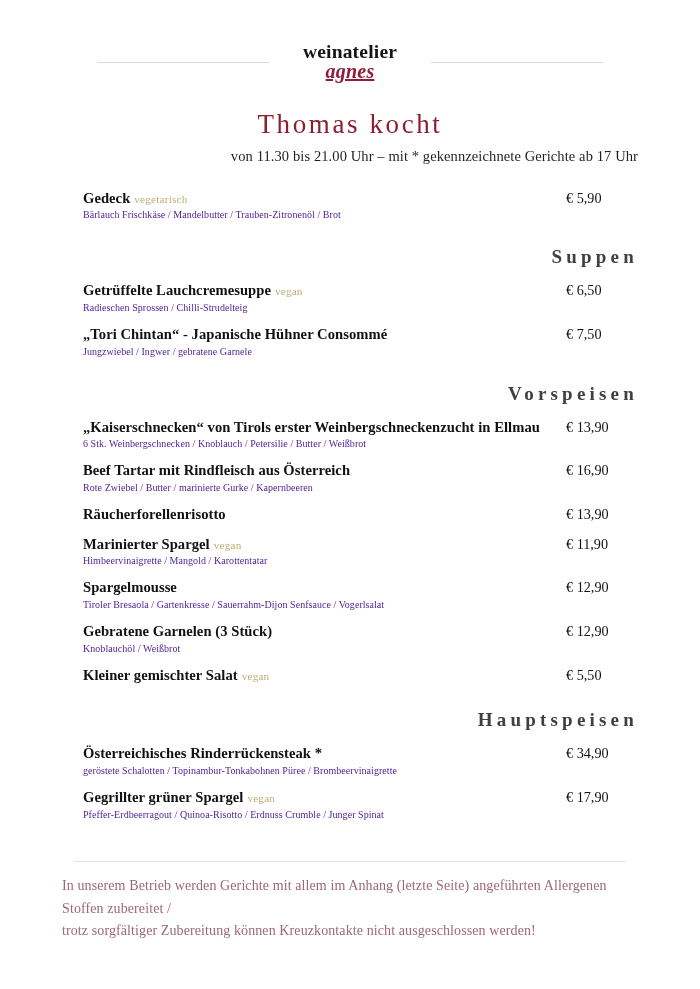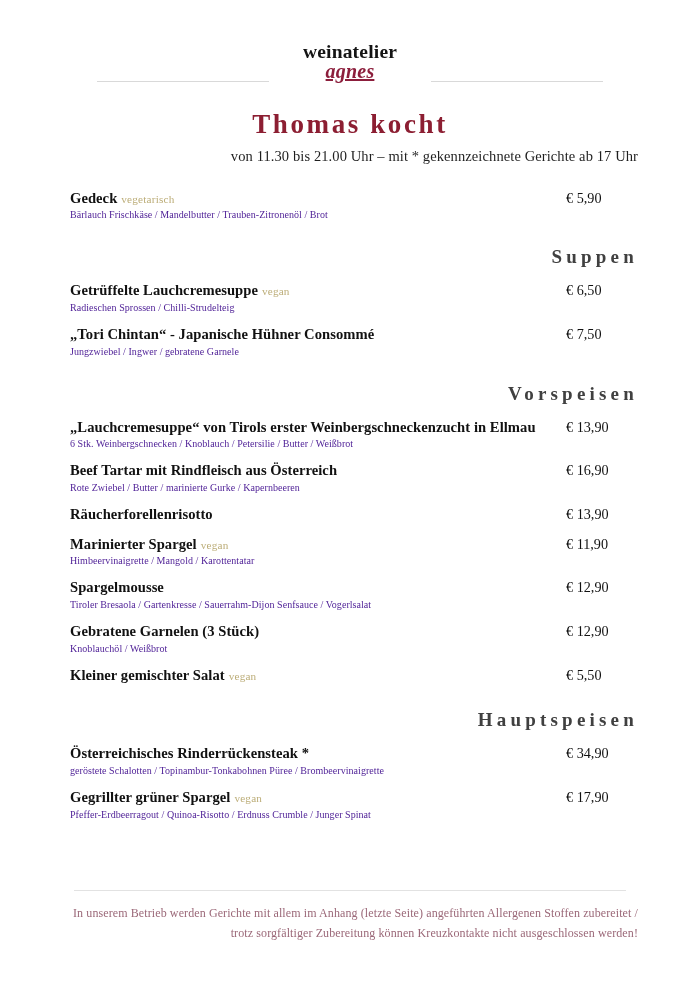--- a/index.html
+++ b/index.html
@@ -21,21 +21,21 @@
     box-sizing: border-box;
     padding: 0 62px;
     display: flex;
     flex-direction: column;
   }
 
   
   .brand-row {
     margin-top: 42px;
     display: flex;
-    align-items: flex-end;
+    align-items: center;
     justify-content: center;
     gap: 12px;
   }
   .brand-rule {
     flex: 1 1 auto;
     height: 1px;
     background: #d9d9d9;
     max-width: 172px;
   }
   .brand-logo {
@@ -59,21 +59,21 @@
     letter-spacing: 0.2px;
     color: #8c1e3c;
     margin-top: -1px;
     text-decoration: underline;
   }
 
   .main-title {
     margin-top: 28px;
     text-align: center;
     font-family: "Liberation Serif", "DejaVu Serif", serif;
-    font-weight: bold;
+    font-weight: normal;
     font-size: 27px;
     letter-spacing: 2.6px;
     color: #8c1e32;
     line-height: 1.1;
   }
   .subtitle {
     margin-top: 8px;
     text-align: right;
     font-size: 14.5px;
     color: #1f1f1f;
@@ -94,21 +94,21 @@
     font-size: 19px;
     letter-spacing: 4.2px;
     color: #404040;
     margin: 25px 0 13px 8px;
     text-align: right;
   }
 
   .item {
     display: flex;
     align-items: flex-start;
-    margin: 0 0 11px 0;
+    margin: 0 0 11px 13px;
     padding-left: 8px;
     justify-content: space-between;
   }
   .item-main {
     flex: 1 1 auto;
     padding-right: 10px;
   }
   .item-title {
     font-weight: bold;
     font-size: 14.6px;
@@ -151,22 +151,22 @@
   }
   .footer-heading {
     text-align: center;
     font-weight: bold;
     font-size: 8px;
     color: #8c3048;
     letter-spacing: 0.15px;
     line-height: 1.5;
   }
   .footer-line {
-    text-align: right;
-    font-size: 12px;
+    text-align: left;
+    font-size: 14px;
     color: #9b6878;
     letter-spacing: 0.1px;
     line-height: 1.62;
   }
 </style>
 </head>
 <body>
 
 <div class="page">
 
@@ -206,21 +206,21 @@
             <div class="item-title"><span>„Tori Chintan“ - Japanische Hühner Consommé</span></div>
             <div class="item-desc">Jungzwiebel / Ingwer / gebratene Garnele</div>
           </div>
           <div class="item-price">€ 7,50</div>
         </div>
       </div>
       <div class="section">
         <div class="section-heading">Vorspeisen</div>
         <div class="item">
           <div class="item-main">
-            <div class="item-title"><span>„Lauchcremesuppe“ von Tirols erster Weinbergschneckenzucht in Ellmau</span></div>
+            <div class="item-title"><span>„Kaiserschnecken“ von Tirols erster Weinbergschneckenzucht in Ellmau</span></div>
             <div class="item-desc">6 Stk. Weinbergschnecken / Knoblauch / Petersilie / Butter / Weißbrot</div>
           </div>
           <div class="item-price">€ 13,90</div>
         </div>
         <div class="item">
           <div class="item-main">
             <div class="item-title"><span>Beef Tartar mit Rindfleisch aus Österreich</span></div>
             <div class="item-desc">Rote Zwiebel / Butter / marinierte Gurke / Kapernbeeren</div>
           </div>
           <div class="item-price">€ 16,90</div>

